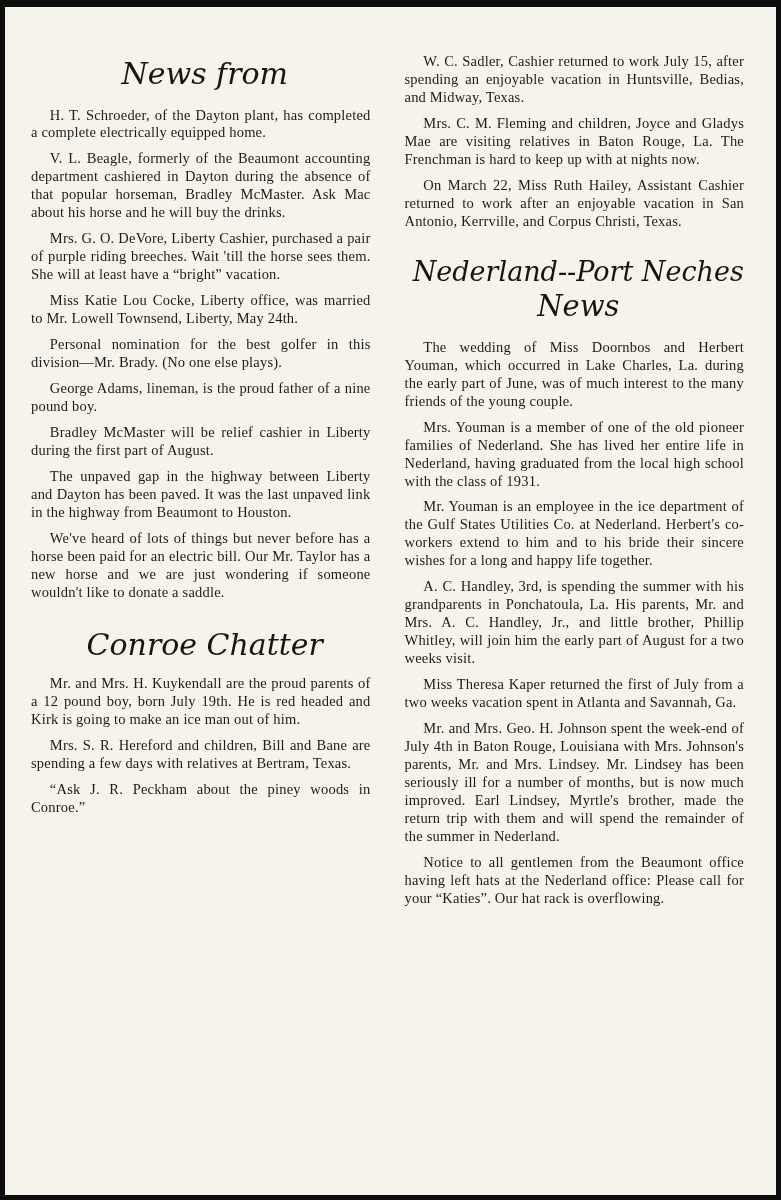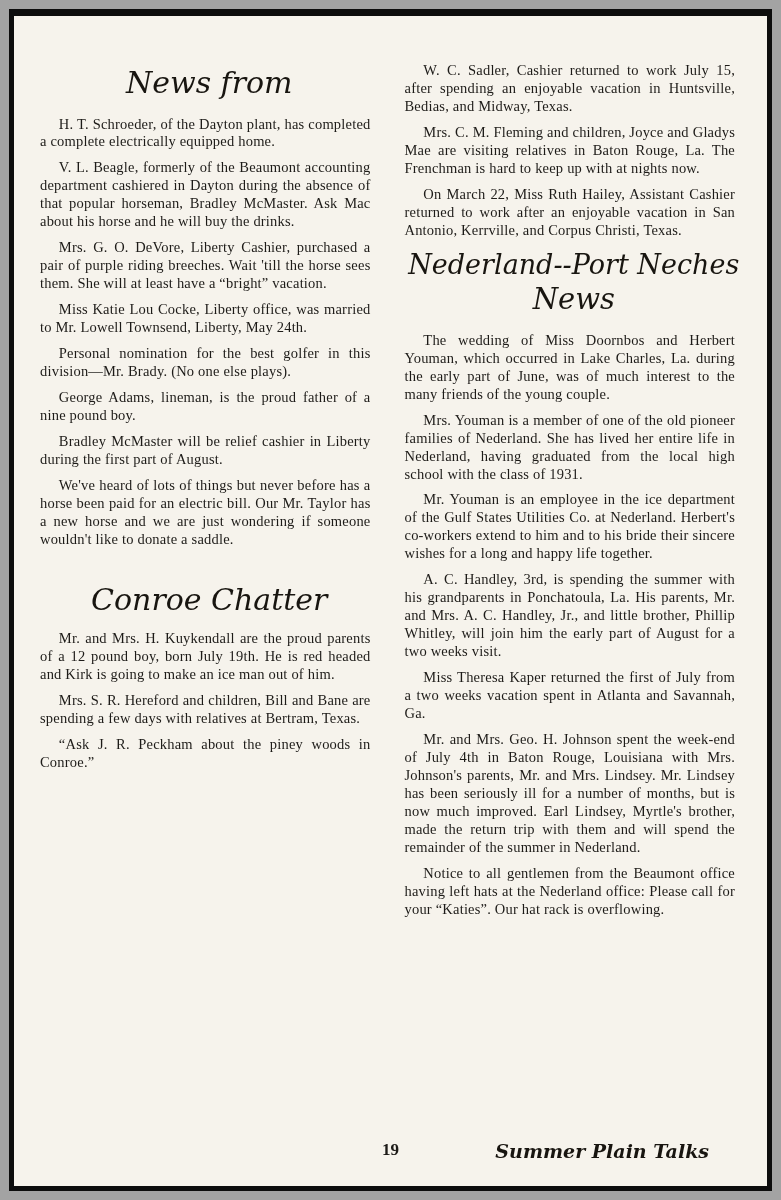--- a/index.html
+++ b/index.html
@@ -8,21 +8,20 @@
     background: #fbfaf7;
     font-family: "Liberation Serif", serif;
   }
   .scan {
     position: relative;
     width: 781px;
     height: 1200px;
     background: #a3a3a3;
     overflow: hidden;
     box-sizing: border-box;
-    padding: 9px;
   }
   .sheet {
     position: relative;
     width: 100%;
     height: 100%;
     box-sizing: border-box;
     border-top: 7px solid #0d0d0d;
     border-left: 5px solid #0d0d0d;
     border-right: 5px solid #0d0d0d;
     border-bottom: 5px solid #0d0d0d;
@@ -59,22 +58,22 @@
     color: #181510;
     text-align: center;
     margin: 0 0 14px 0;
     line-height: 1.25;
   }
   .script-heading .line1,
   .script-heading .line2 {
     display: block;
   }
   .heading-liberty { font-size: 30px; margin-top: 2px; }
-  .heading-conroe { font-size: 30px; margin-top: 32px; margin-bottom: 12px; text-align: center; }
-  .heading-nederland { font-size: 27px; margin-top: 8px; margin-bottom: 14px; }
+  .heading-conroe { font-size: 30px; margin-top: 24px; margin-bottom: 12px; text-align: center; }
+  .heading-nederland { font-size: 27px; margin-top: 24px; margin-bottom: 14px; }
   .heading-nederland .line2 { font-size: 29px; }
   .footer {
     position: absolute;
     left: 0;
     right: 0;
     bottom: 20px;
     height: 26px;
   }
   .page-number {
     position: absolute;
@@ -106,20 +105,21 @@
           <h2 class="script-heading heading-liberty">
             <span class="line1">News from</span>
           </h2>
           <p class="body-text">H. T. Schroeder, of the Dayton plant, has completed a complete electrically equipped home.</p>
           <p class="body-text">V. L. Beagle, formerly of the Beaumont accounting department cashiered in Dayton during the absence of that popular horseman, Bradley McMaster. Ask Mac about his horse and he will buy the drinks.</p>
           <p class="body-text">Mrs. G. O. DeVore, Liberty Cashier, purchased a pair of purple riding breeches. Wait 'till the horse sees them. She will at least have a “bright” vacation.</p>
           <p class="body-text">Miss Katie Lou Cocke, Liberty office, was married to Mr. Lowell Townsend, Liberty, May 24th.</p>
           <p class="body-text">Personal nomination for the best golfer in this division—Mr. Brady. (No one else plays).</p>
           <p class="body-text">George Adams, lineman, is the proud father of a nine pound boy.</p>
           <p class="body-text">Bradley McMaster will be relief cashier in Liberty during the first part of August.</p>
+          <p class="body-text">The unpaved gap in the highway between Liberty and Dayton has been paved. It was the last unpaved link in the highway from Beaumont to Houston.</p>
           <p class="body-text">We've heard of lots of things but never before has a horse been paid for an electric bill. Our Mr. Taylor has a new horse and we are just wondering if someone wouldn't like to donate a saddle.</p>
 
           <h2 class="script-heading heading-conroe">
             <span class="line1">Conroe Chatter</span>
           </h2>
           <p class="body-text">Mr. and Mrs. H. Kuykendall are the proud parents of a 12 pound boy, born July 19th. He is red headed and Kirk is going to make an ice man out of him.</p>
           <p class="body-text">Mrs. S. R. Hereford and children, Bill and Bane are spending a few days with relatives at Bertram, Texas.</p>
           <p class="body-text">“Ask J. R. Peckham about the piney woods in Conroe.”</p>
         </div>
 
@@ -136,19 +136,15 @@
           <p class="body-text">Mrs. Youman is a member of one of the old pioneer families of Nederland. She has lived her entire life in Nederland, having graduated from the local high school with the class of 1931.</p>
           <p class="body-text">Mr. Youman is an employee in the ice department of the Gulf States Utilities Co. at Nederland. Herbert's co-workers extend to him and to his bride their sincere wishes for a long and happy life together.</p>
           <p class="body-text">A. C. Handley, 3rd, is spending the summer with his grandparents in Ponchatoula, La. His parents, Mr. and Mrs. A. C. Handley, Jr., and little brother, Phillip Whitley, will join him the early part of August for a two weeks visit.</p>
           <p class="body-text">Miss Theresa Kaper returned the first of July from a two weeks vacation spent in Atlanta and Savannah, Ga.</p>
           <p class="body-text">Mr. and Mrs. Geo. H. Johnson spent the week-end of July 4th in Baton Rouge, Louisiana with Mrs. Johnson's parents, Mr. and Mrs. Lindsey. Mr. Lindsey has been seriously ill for a number of months, but is now much improved. Earl Lindsey, Myrtle's brother, made the return trip with them and will spend the remainder of the summer in Nederland.</p>
           <p class="body-text">Notice to all gentlemen from the Beaumont office having left hats at the Nederland office: Please call for your “Katies”.  Our hat rack is overflowing.</p>
         </div>
 
       </div>
 
-      <div class="footer">
-        <span class="page-number">19</span>
-        <span class="footer-title">Summer Plain Talks</span>
-      </div>
     </div>
   </div>
 </div>
 
 </body></html>

